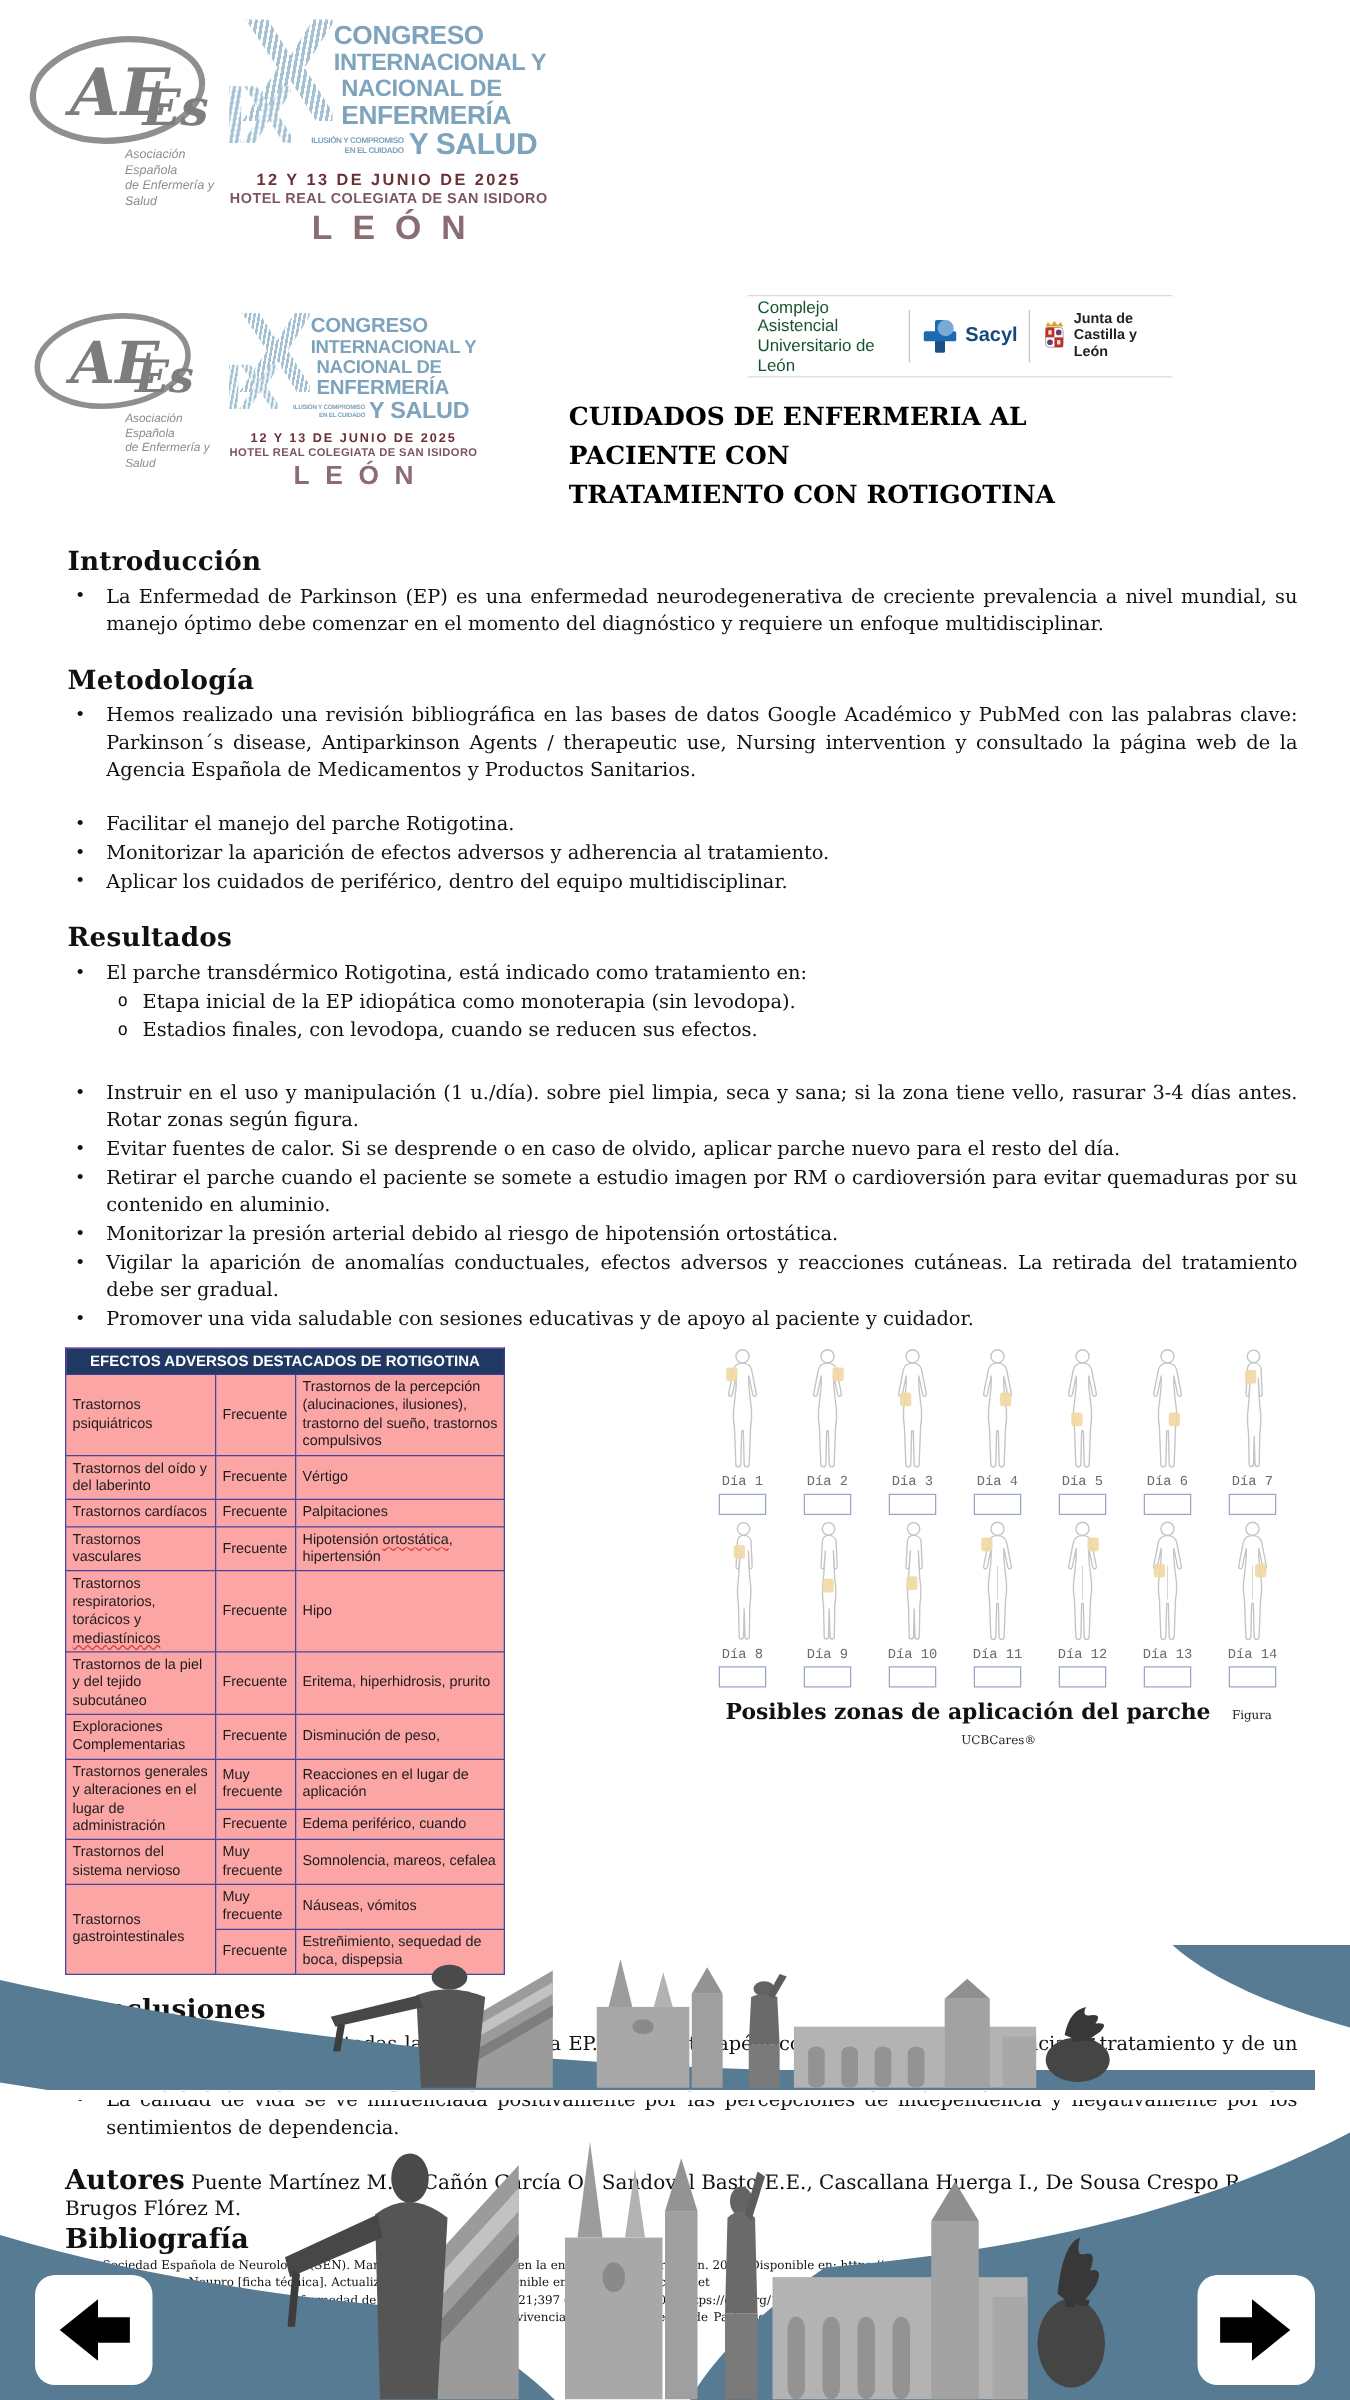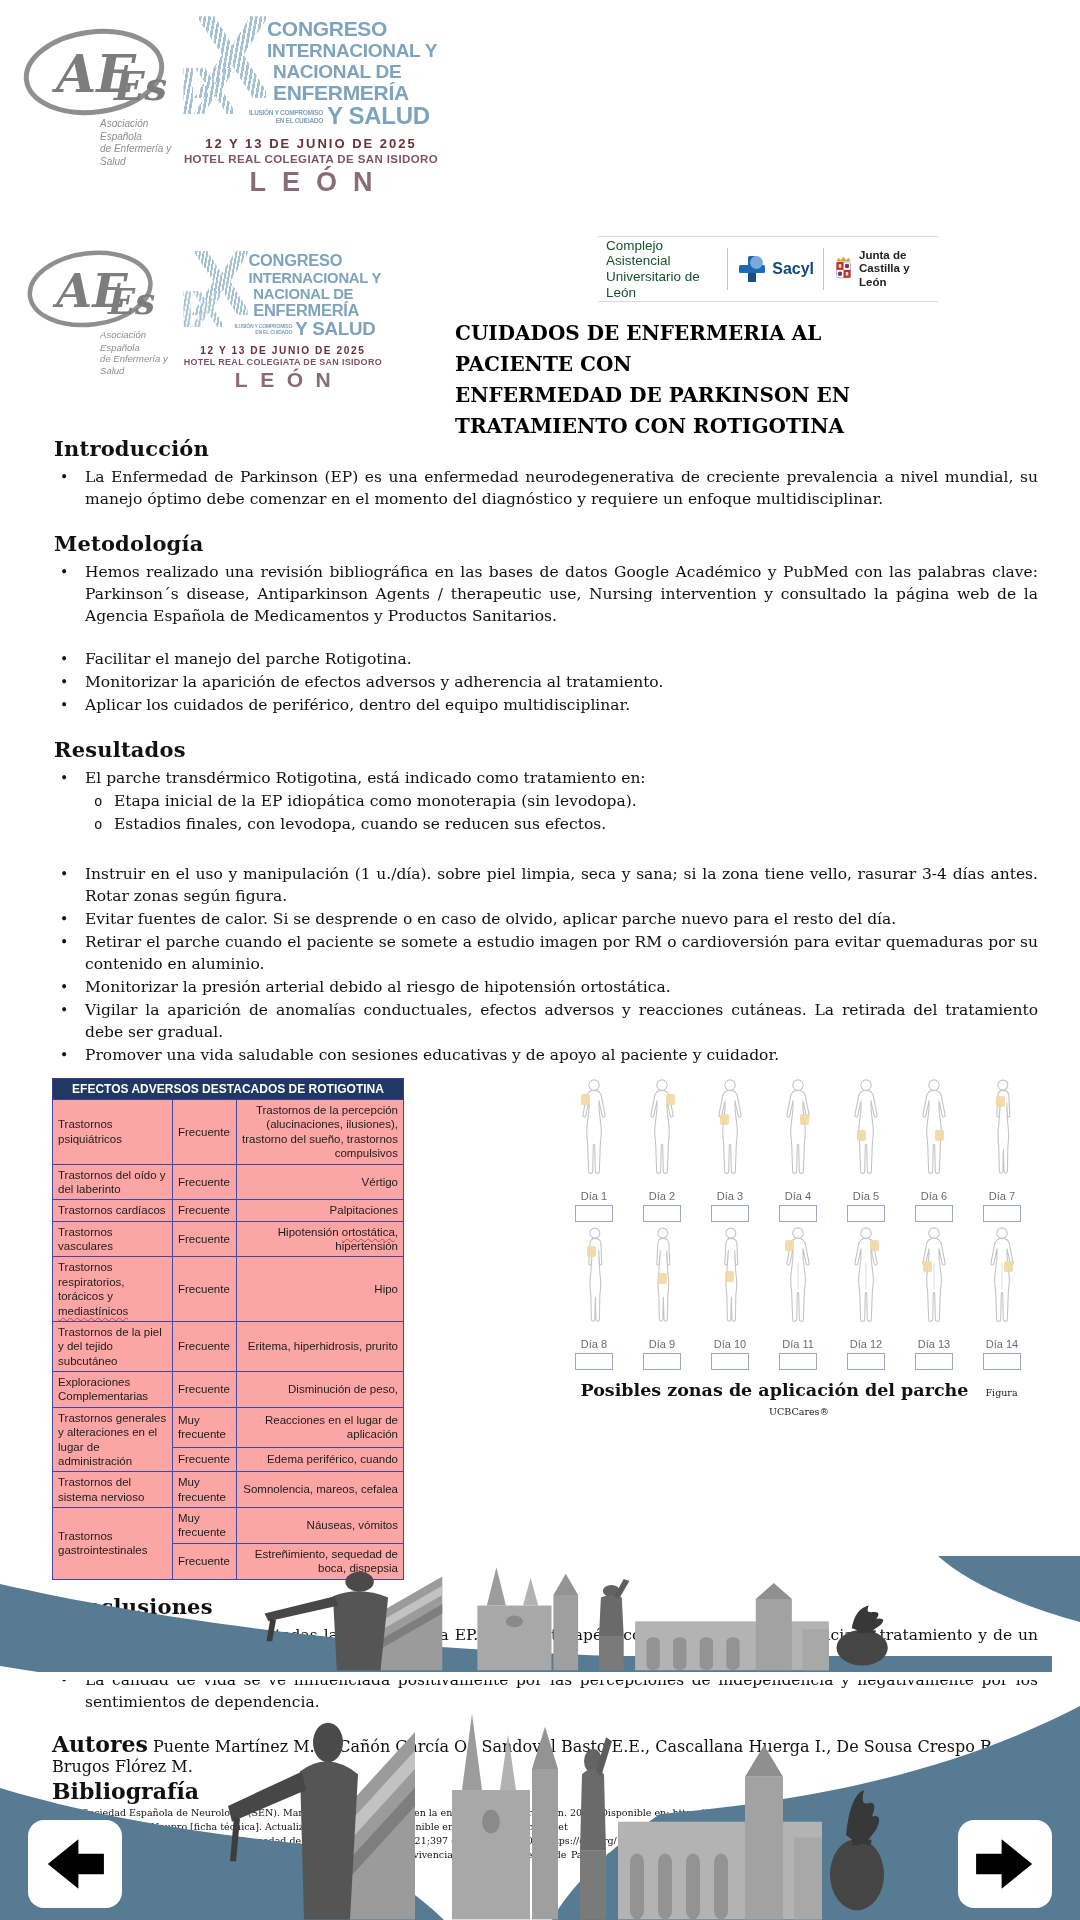--- a/index.html
+++ b/index.html
@@ -74,31 +74,31 @@
 
   
   .split{ display:flex; margin-top:12px; }
   table.adv{ width:352px; border-collapse:collapse; background:#fca5a5;
              font-family:"Liberation Sans",sans-serif; font-size:11.5px; color:#1c1c1c; flex:none; }
   table.adv th{ background:#1f3864; color:#fff; font-size:12px; padding:3px 2px;
                 border:1px solid #3c3c96; text-align:center; }
   table.adv td{ border:1px solid #4646a0; padding:3px 5px; vertical-align:middle; line-height:1.25; }
   table.adv td.c1{ width:120px; }
   table.adv td.c2{ width:64px; }
-  table.adv td.c3{ text-align:right; }
+  table.adv td.c3{ text-align:left; }
   .wavy{ text-decoration:underline; text-decoration-style:wavy; text-decoration-color:#e04040;
          text-decoration-thickness:1px; text-underline-offset:2px; }
 
   .figpanel{ margin-left:auto; width:478px; }
   .figrow{ display:flex; }
   .figcell{ width:68px; display:flex; flex-direction:column; align-items:center; }
   .figwrap{ position:relative; width:50px; height:100px; }
   .figwrap svg{ width:50px; height:100px; display:block; }
   .patch{ position:absolute; width:9px; height:11px; background:#f2d8a2; opacity:.9; border-radius:2px; }
-  .figlabel{ font-family:Liberation Sans, sans-serif; font-size:11px; color:#6b6b6b; margin-top:12px; }
+  .figlabel{ font-family:Liberation Mono, monospace; font-size:11px; color:#6b6b6b; margin-top:2px; }
   .figbox{ width:38px; height:17px; border:1px solid #9aa7c7; margin-top:3px; }
   .figcap{ margin-top:10px; text-align:center; }
   .figcap .t{ font-weight:bold; font-size:17.5px; }
   .figcap .c{ font-size:9.5px; margin-left:12px; color:#222; }
 
   
   .autores{ margin:18px 0 2px; }
   .autores .h{ font-size:22px; font-weight:bold; }
   .autores .n{ font-size:16px; }
   .biblio-h{ font-size:22px; font-weight:bold; margin-bottom:2px; }
@@ -221,21 +221,20 @@
       </svg>
       <span class="txt">
         <div>Junta de</div>
         <div>Castilla y León</div>
       </span>
     </div>
   </div>
 
   <div class="title">
     <div>CUIDADOS DE ENFERMERIA AL PACIENTE CON</div>
-    <div>ENFERMEDAD DE PARKINSON EN</div>
     <div>TRATAMIENTO CON ROTIGOTINA</div>
   </div>
 
   <div class="main">
 
     <div class="sec">
       <h2 class="sec-h">Introducción</h2>
       <div>
           <div class="li">
             <span class="mk">•</span>

